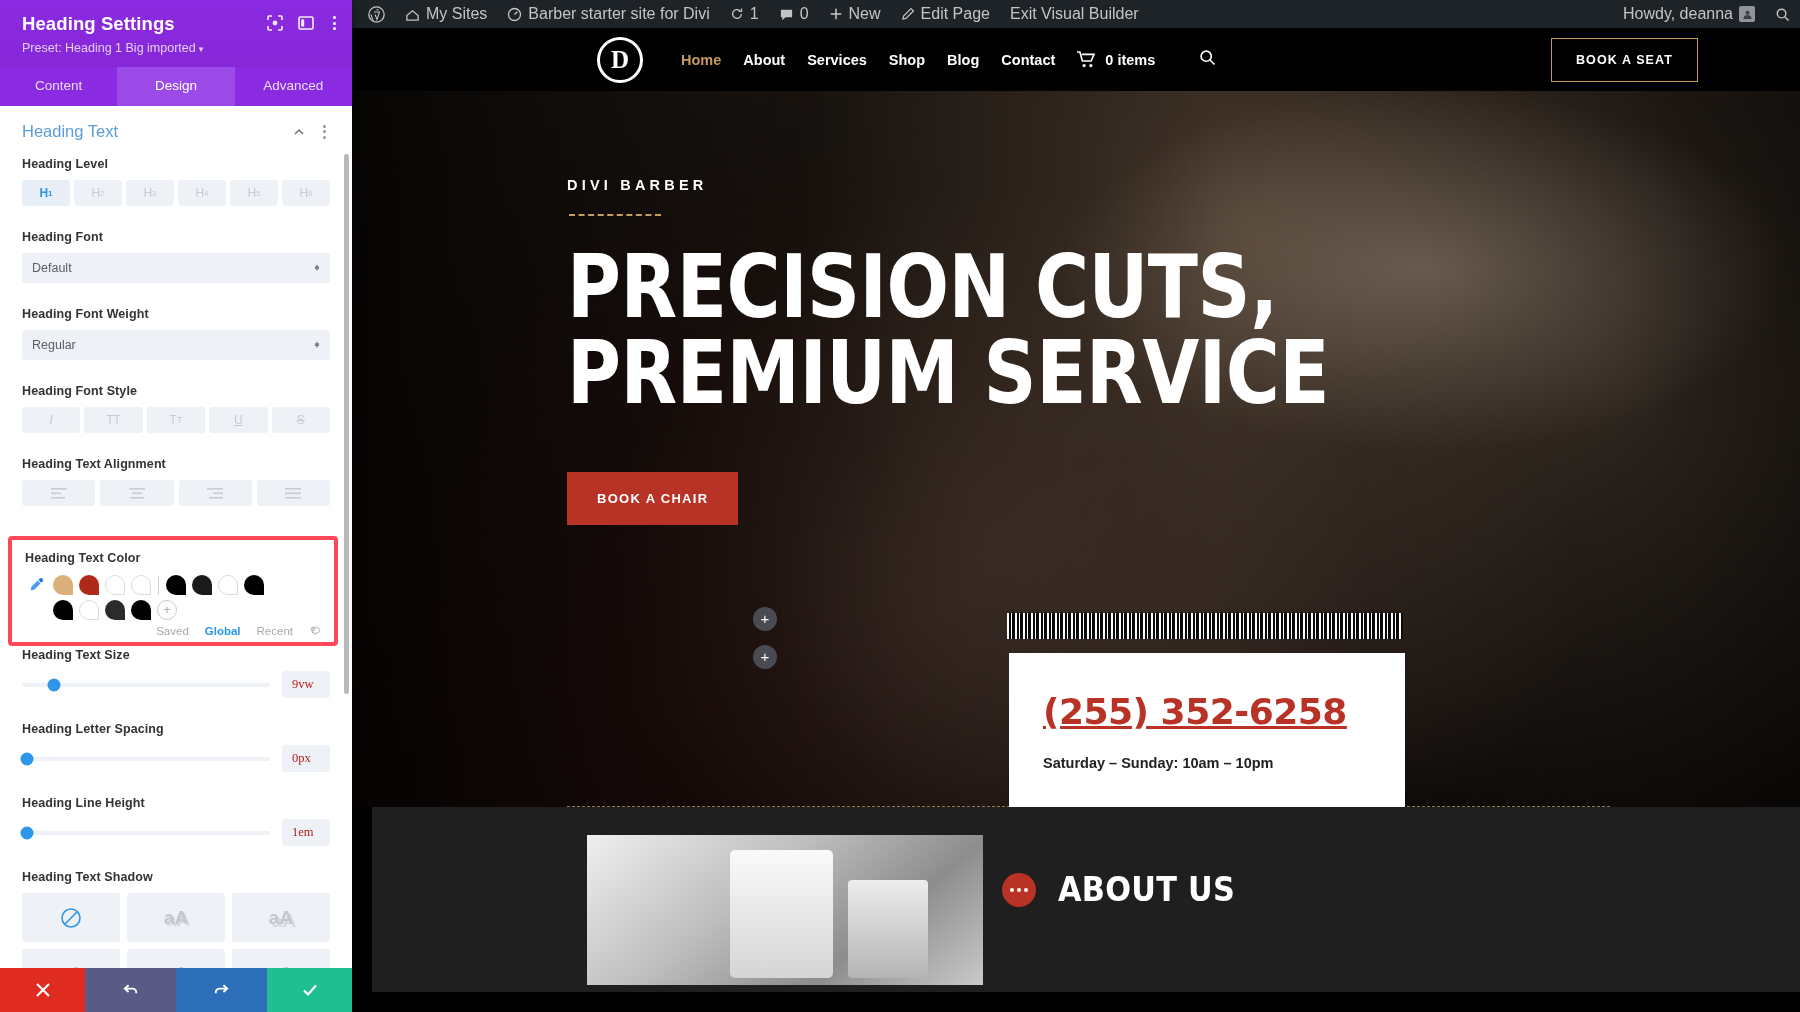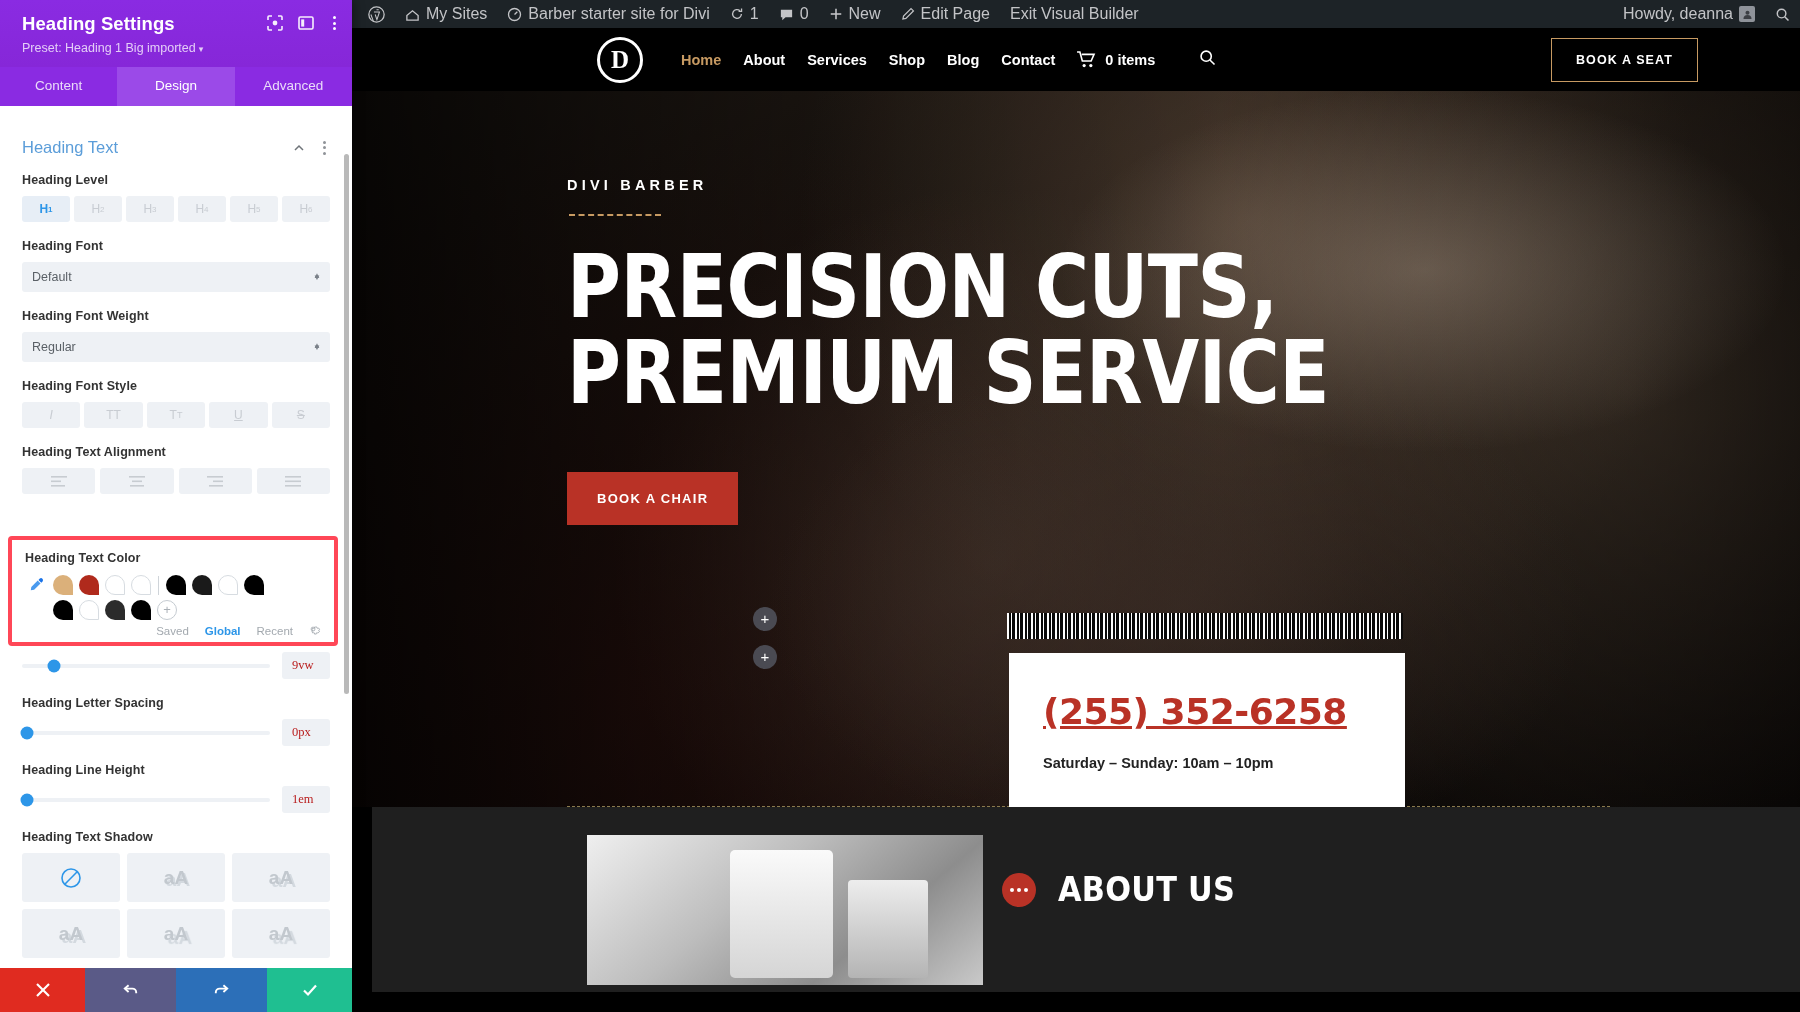--- a/index.html
+++ b/index.html
@@ -43,37 +43,37 @@
 
   .tabs { display: flex; background: #8a2be2; }
   .tab {
     flex: 1; text-align: center; padding: 11px 0 13px;
     color: #eadbf9; font-size: 13.5px; cursor: pointer;
   }
   .tab.active { background: #9b4ae8; color: #fff; }
 
   .panel-body {
     flex: 1; overflow: hidden; position: relative; background: #fff;
-    padding: 16px 0 0 0;
+    padding: 0 0 0 0;
   }
   .scroll-inner { padding: 16px 22px 10px 22px; position: relative;}
   .scrollbar {
     position: absolute; right: 3px; top: 48px; width: 5px; height: 540px;
     background: #b9b9b9; border-radius: 3px;
   }
 
   .sec-head {
     display: flex; align-items: center; justify-content: space-between;
     margin-bottom: 16px;
   }
   .sec-title { color: #5b9dd9; font-size: 16.5px; }
   .sec-actions { display: flex; align-items: center; gap: 14px; color: #8f9398; }
   .chev-up { width: 12px; height: 12px; }
 
-  .field { margin-bottom: 17px; }
+  .field { margin-bottom: 24px; }
   .flabel { font-size: 12.5px; color: #333; font-weight: 700; margin-bottom: 9px; letter-spacing:.1px;}
 
   .btn-row { display: flex; gap: 4px; }
   .opt-btn {
     flex: 1; height: 26px; background: #eef1f5; border-radius: 3px;
     display: flex; align-items: center; justify-content: center;
     font-size: 12px; color: #c8ccd2; cursor: pointer; user-select: none;
   }
   .opt-btn.active { color: #2d96e8; background: #e7eef6; font-weight: 700; }
   .opt-btn sub { font-size: 8px; }

